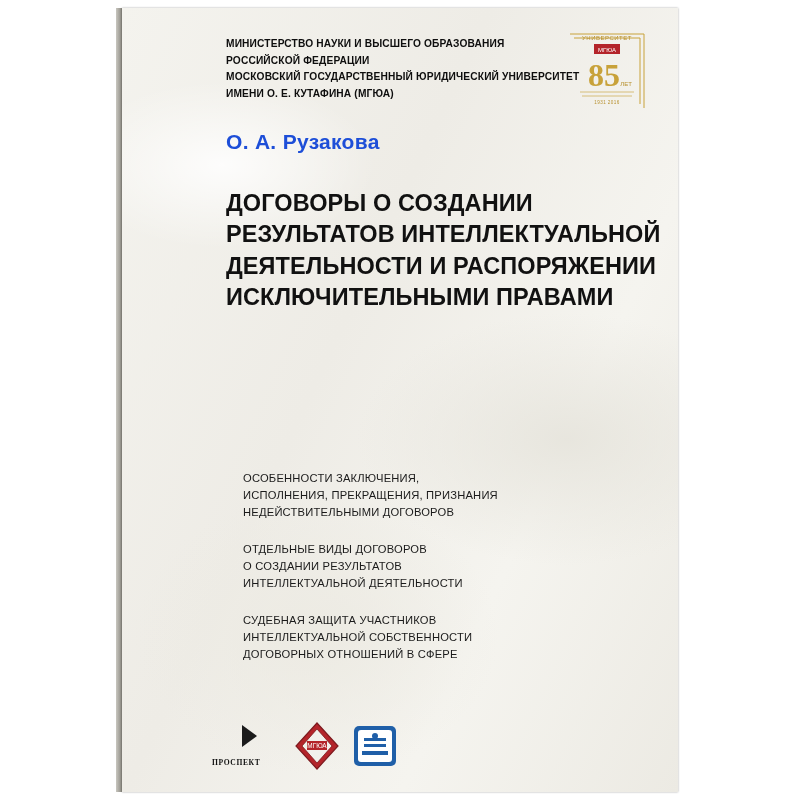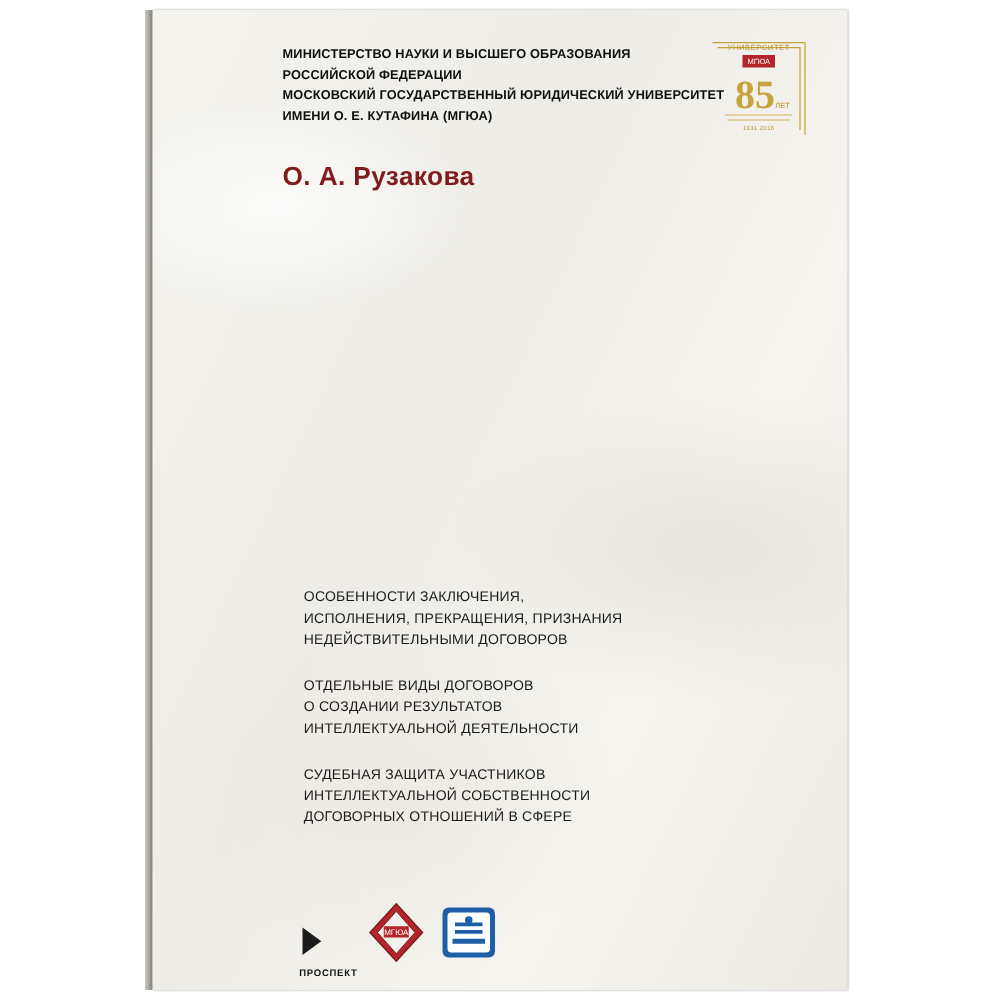--- a/index.html
+++ b/index.html
@@ -102,21 +102,21 @@
     height: 86px;
   }
   .emblem svg { display: block; }
   
   .author {
     position: absolute;
     left: 104px;
     top: 122px;
     font-size: 21px;
     font-weight: bold;
-    color: #7f1d1d;
+    color: #1d4ed8;
     letter-spacing: 0.3px;
   }
   
   .title {
     position: absolute;
     left: 104px;
     top: 180px;
     width: 430px;
     font-size: 23.5px;
     font-weight: bold;
@@ -155,23 +155,24 @@
   .logos {
     position: absolute;
     left: 90px;
     bottom: 22px;
     width: 270px;
     height: 48px;
   }
   .logo-prospekt {
     position: absolute;
     left: 0;
-    top: 20px;
+    top: 3px;
     width: 74px;
-    text-align: right;
+    text-align: left;
+    font-family: Liberation Serif, serif;
   }
   .logo-prospekt .arrow {
     display: block;
     margin: 0 auto 4px auto;
     width: 0;
     height: 0;
     border-top: 11px solid transparent;
     border-bottom: 11px solid transparent;
     border-left: 15px solid #1b1b1b;
   }
@@ -235,20 +236,26 @@
           <g stroke="#c8a23a" stroke-width="0.8" opacity="0.8">
             <path d="M16 64 H70"></path>
             <path d="M18 68 H68"></path>
           </g>
           <text x="43" y="76" font-family="Liberation Sans, sans-serif" font-size="4.6" fill="#b8912f" text-anchor="middle" letter-spacing="0.4">1931 2016</text>
         </svg>
       </div>
 
       <div class="author">О. А. Рузакова</div>
 
+      <div class="title">
+        <div>ДОГОВОРЫ О СОЗДАНИИ</div>
+        <div>РЕЗУЛЬТАТОВ ИНТЕЛЛЕКТУАЛЬНОЙ</div>
+        <div>ДЕЯТЕЛЬНОСТИ И РАСПОРЯЖЕНИИ</div>
+        <div>ИСКЛЮЧИТЕЛЬНЫМИ ПРАВАМИ</div>
+      </div>
 
 
       <div class="blurbs">
         <div class="blurb">
           <div>ОСОБЕННОСТИ ЗАКЛЮЧЕНИЯ,</div>
           <div>ИСПОЛНЕНИЯ, ПРЕКРАЩЕНИЯ, ПРИЗНАНИЯ</div>
           <div>НЕДЕЙСТВИТЕЛЬНЫМИ ДОГОВОРОВ</div>
         </div>
         <div class="blurb">
           <div>ОТДЕЛЬНЫЕ ВИДЫ ДОГОВОРОВ</div>

